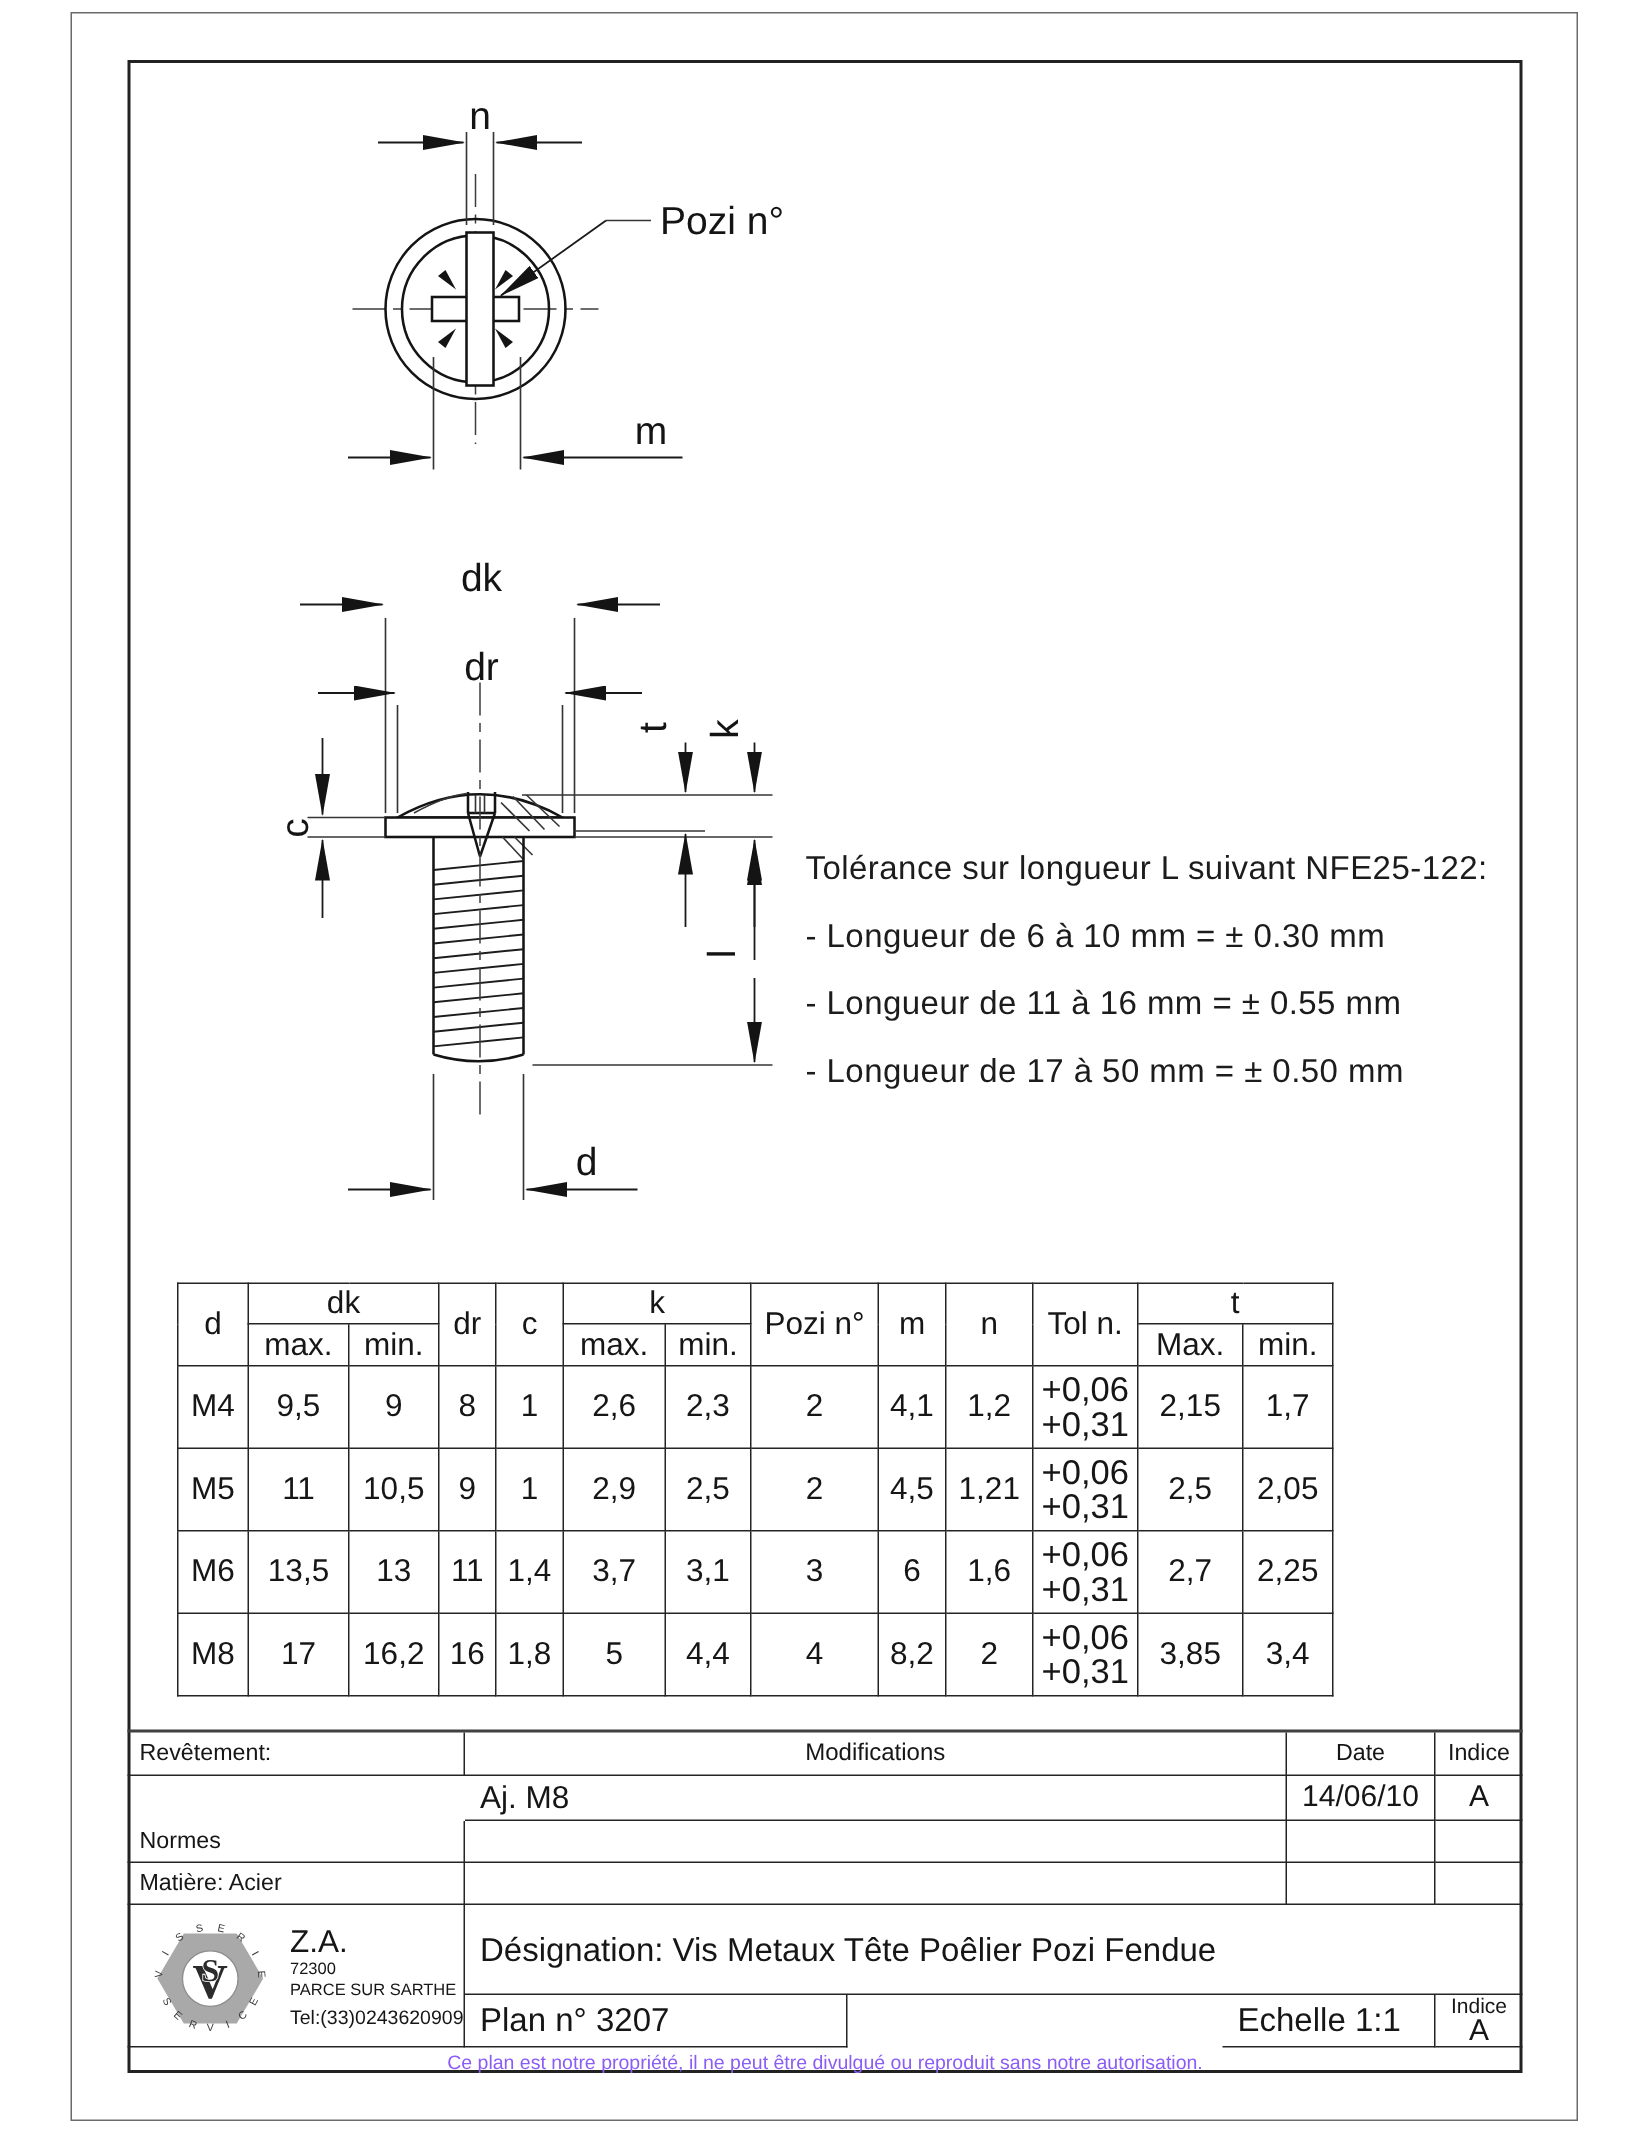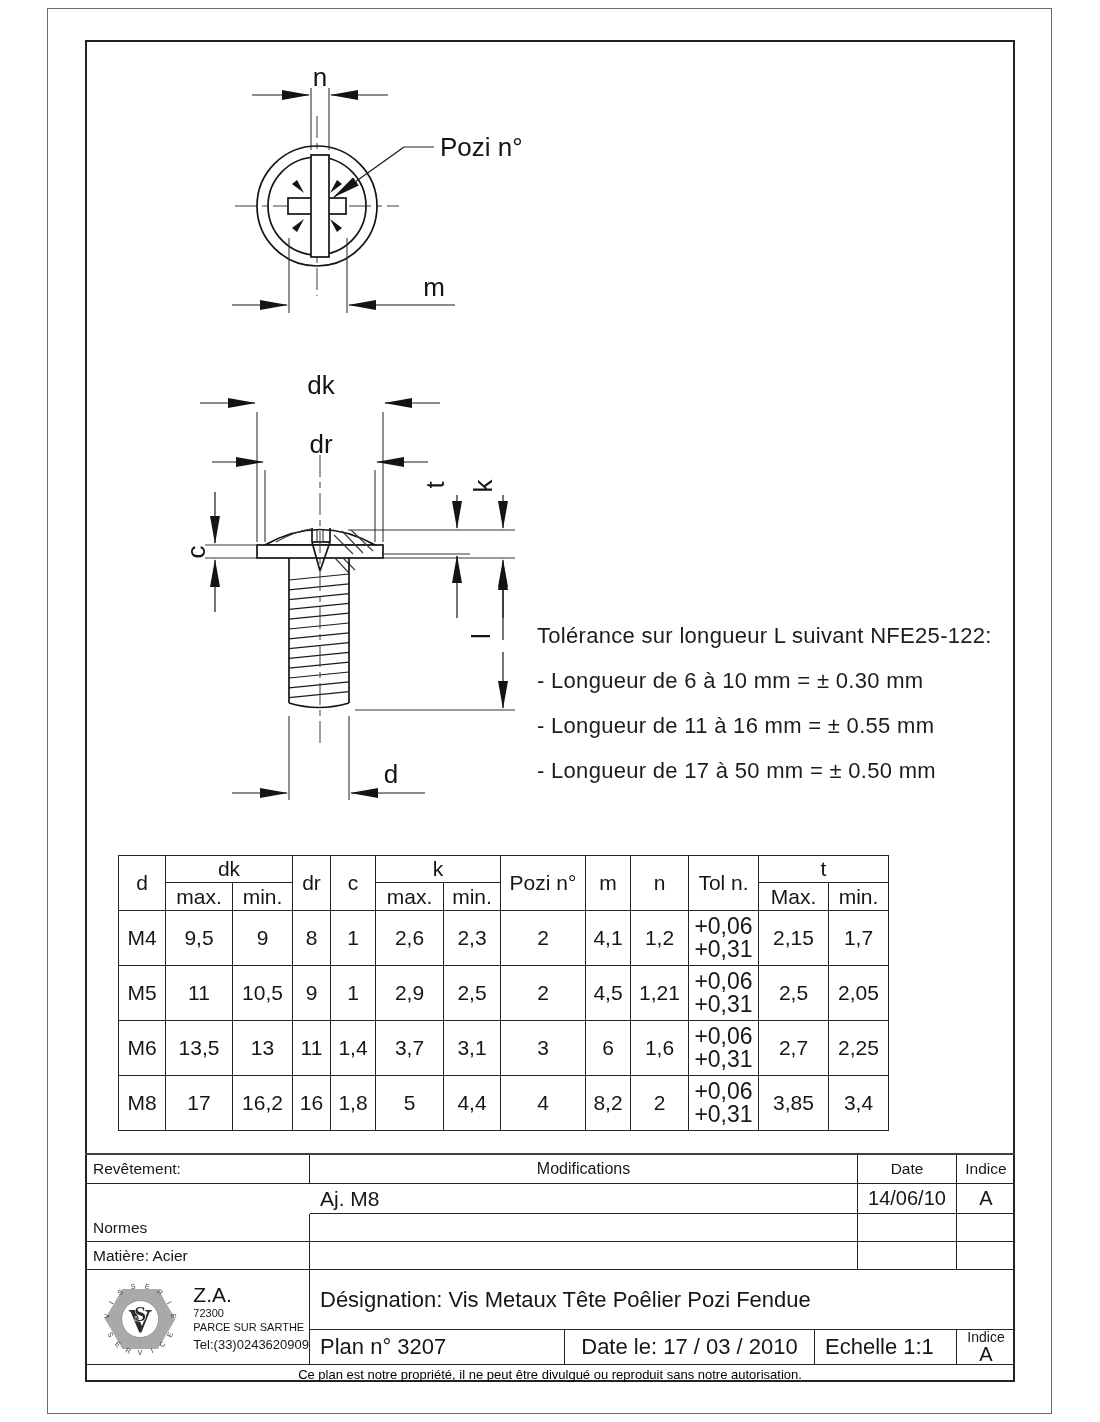--- a/index.html
+++ b/index.html
@@ -15,21 +15,21 @@
   .obj{stroke:#141414;stroke-width:1.7;fill:none;}
   .objw{stroke:#141414;stroke-width:1.7;fill:#ffffff;}
   .thin{stroke:#353535;stroke-width:1.1;fill:none;}
   .dim{stroke:#1a1a1a;stroke-width:1.2;fill:none;marker-end:url(#arr);}
   .cl{stroke:#3c3c3c;stroke-width:1;fill:none;stroke-dasharray:22 5 6 5;}
   .thread{stroke:#1c1c1c;stroke-width:1.25;fill:none;}
   .lbl{font-family:"Liberation Sans",sans-serif;font-size:26px;fill:#141414;}
   .tick{fill:#141414;stroke:none;}
 
   
-  .tol-note{position:absolute;left:537px;top:613px;width:478px;}
+  .tol-note{position:absolute;left:537px;top:556px;width:478px;}
   .tol-title,.tol-line{font-size:22px;height:45px;display:flex;align-items:center;
         white-space:nowrap;color:#1c1c1c;letter-spacing:0.3px;}
 
   
   table.dim-table{position:absolute;left:118px;top:855px;border-collapse:collapse;
         table-layout:fixed;width:770px;}
   .dim-table th,.dim-table td{border:1.5px solid #242424;text-align:center;
         font-weight:normal;font-size:21px;color:#161616;padding:0;}
   .dim-table thead tr.h1 th{height:26px;}
   .dim-table thead tr.h2 th{height:27px;}
@@ -43,21 +43,21 @@
         overflow:hidden;white-space:nowrap;}
   .br{border-right:1.5px solid #242424;}
   .bb{border-bottom:1.5px solid #242424;}
   .small-lbl{font-size:15.5px;padding-left:8px;}
   .mid-txt{font-size:21px;padding-left:10px;}
   .ctr{justify-content:center;}
   .big-txt{font-size:22px;padding-left:10px;}
   .indice-cell{flex-direction:column;justify-content:flex-start;}
   .indice-cell .ind-l{font-size:14px;line-height:15px;}
   .indice-cell .ind-v{font-size:20px;line-height:18px;}
-  .footer-cell{font-size:13px;justify-content:center;color:#000000;}
+  .footer-cell{font-size:13px;justify-content:center;color:#8b5cf6;}
   .logo-cell{align-items:flex-start;}
   .logo-svg{margin-left:4px;margin-top:2px;}
   .company{margin-left:2px;margin-top:14px;line-height:1;}
   .company .l1{font-size:21px;}
   .company .l2,.company .l3{font-size:11px;margin-top:3px;}
   .company .l4{font-size:13px;margin-top:5px;}
   .ring-letter{font-size:8px;fill:#3a3a3a;text-anchor:middle;dominant-baseline:central;
         font-family:"Liberation Sans",sans-serif;}
 </style>
 </head>
@@ -356,21 +356,20 @@
         <div class="l1">Z.A.</div>
         <div class="l2">72300</div>
         <div class="l3">PARCE SUR SARTHE</div>
         <div class="l4">Tel:(33)0243620909</div>
       </div>
     </div>
 
     <div class="cell bb big-txt" style="left:225px;top:115px;width:705px;height:60px">Désignation:  Vis Metaux Tête Poêlier Pozi Fendue</div>
 
     <div class="cell br bb big-txt" style="left:225px;top:175px;width:255px;height:35px">Plan n° 3207</div>
-    <div class="cell br bb ctr" style="left:480px;top:175px;width:250px;height:35px;font-size:22px">Date le: 17 / 03 / 2010</div>
     <div class="cell br bb big-txt" style="left:730px;top:175px;width:142px;height:35px">Echelle 1:1</div>
     <div class="cell bb ctr indice-cell" style="left:872px;top:175px;width:58px;height:35px">
       <div class="ind-l">Indice</div>
       <div class="ind-v">A</div>
     </div>
 
     <div class="cell footer-cell" style="left:0;top:210px;width:930px;height:19px">Ce plan est notre propriété, il ne peut être divulgué ou reproduit sans notre autorisation.</div>
   </div>
 </div>
 

